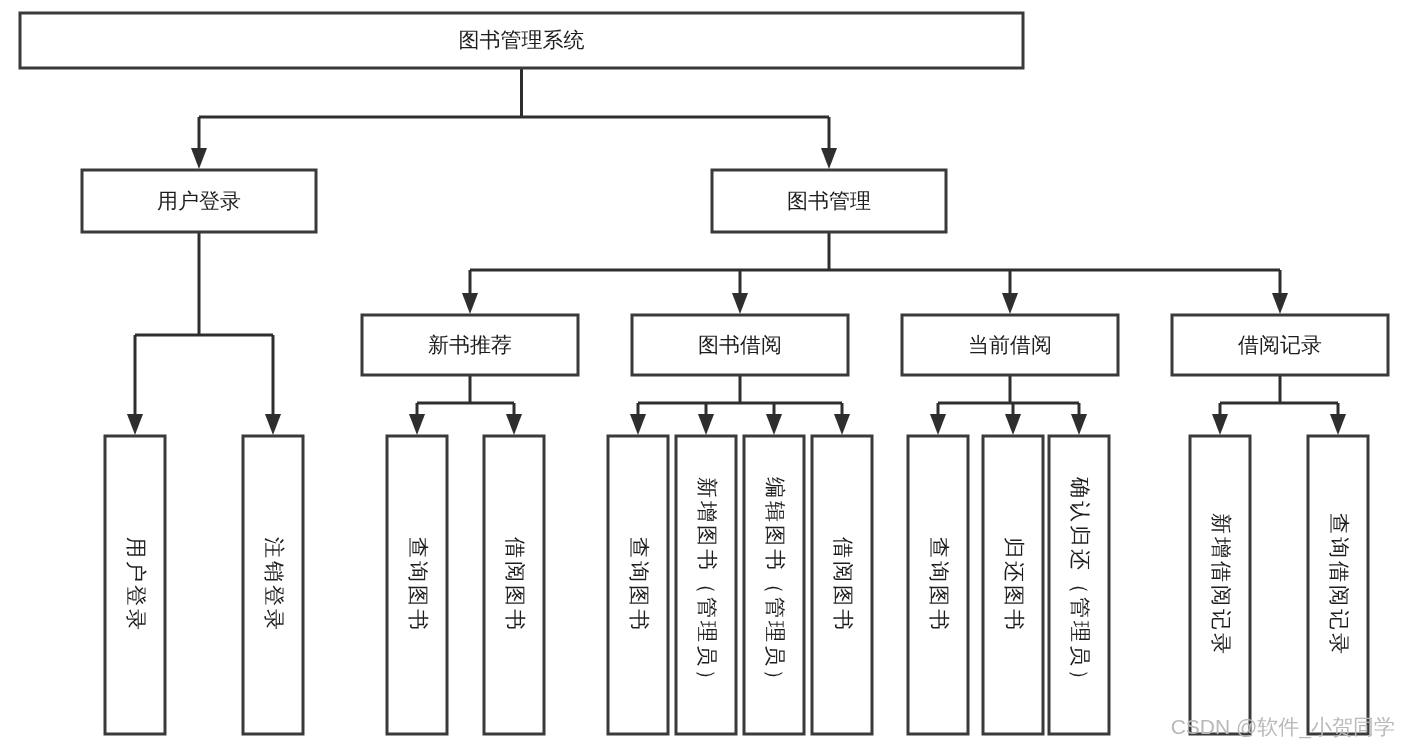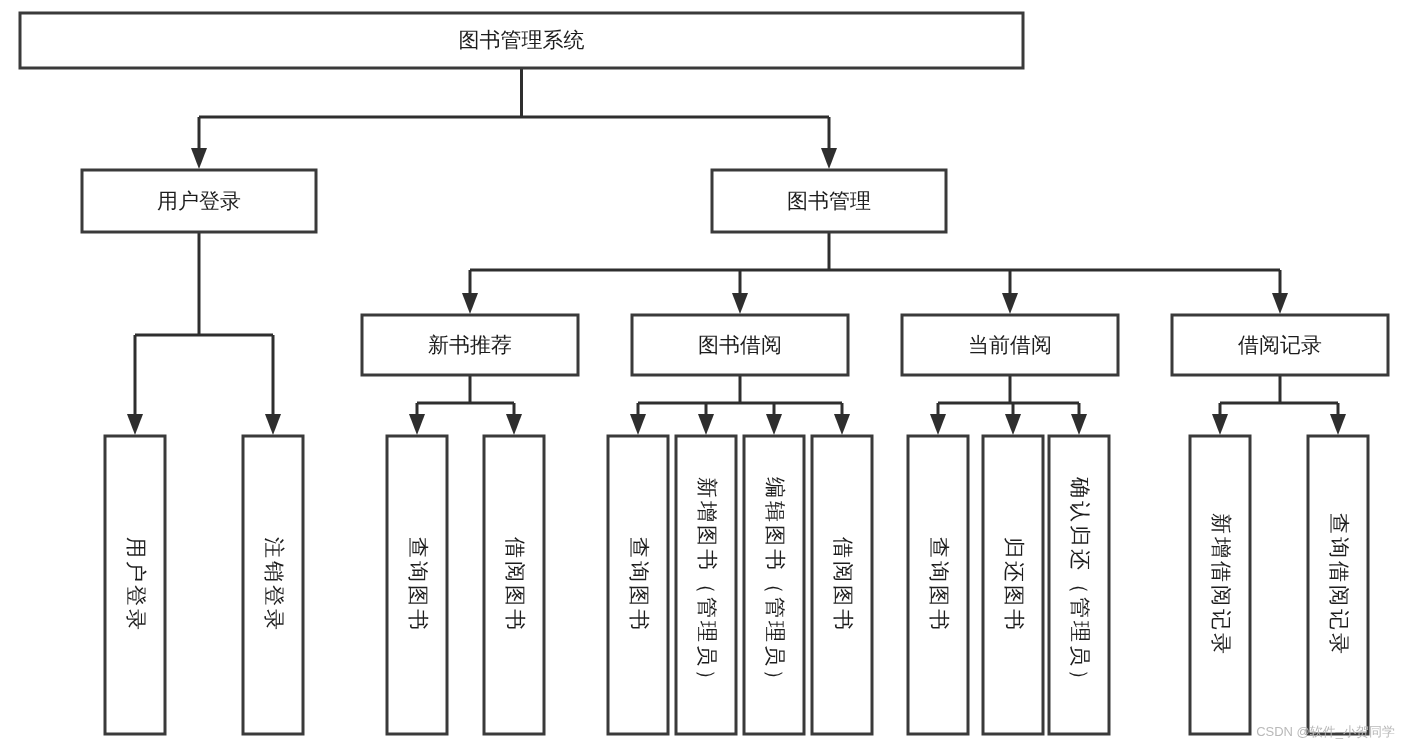--- a/index.html
+++ b/index.html
@@ -52,21 +52,21 @@
   }
   .arrow-head {
     fill: #2e2e2e;
     stroke: none;
   }
   .watermark {
     position: absolute;
     right: 10px;
     bottom: 6px;
     font-family: "Liberation Sans", "DejaVu Sans", sans-serif;
-    font-size: 13px;
+    font-size: 21px;
     color: #b9b9b9;
     white-space: nowrap;
     pointer-events: none;
   }
 </style>
 </head>
 <body>
 
 <div id="diagram-root">
   <svg class="tree" viewBox="0 0 1405 747" xmlns="http://www.w3.org/2000/svg">

